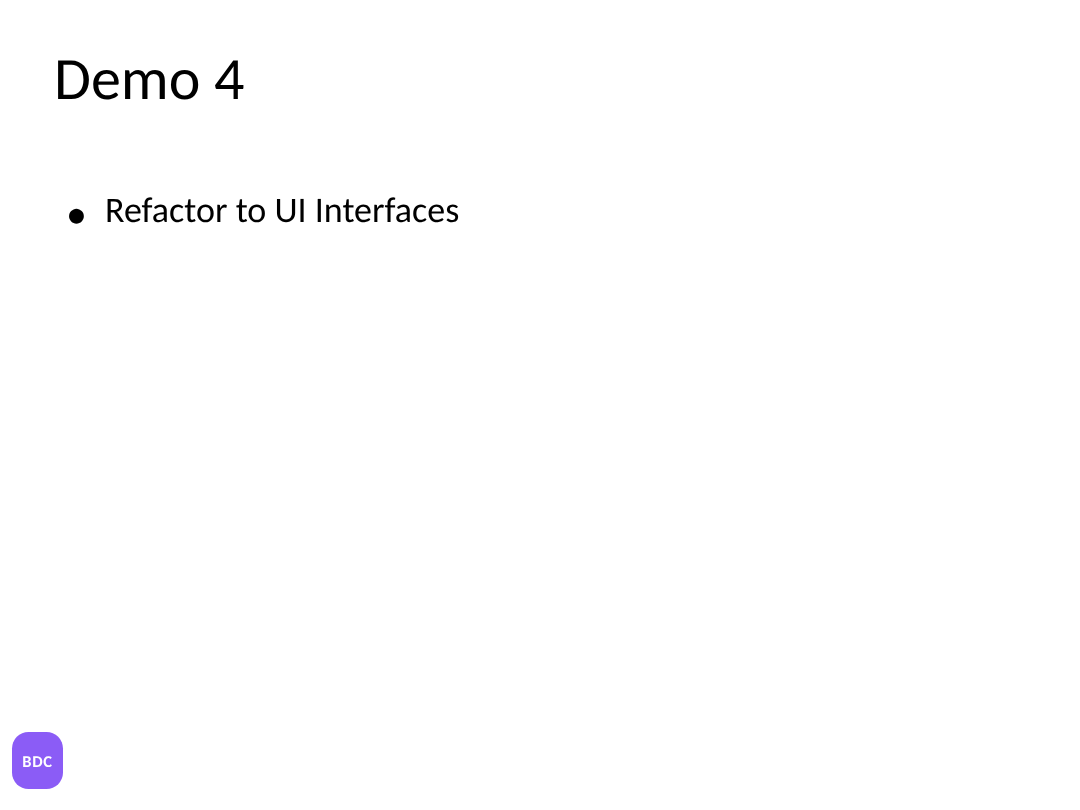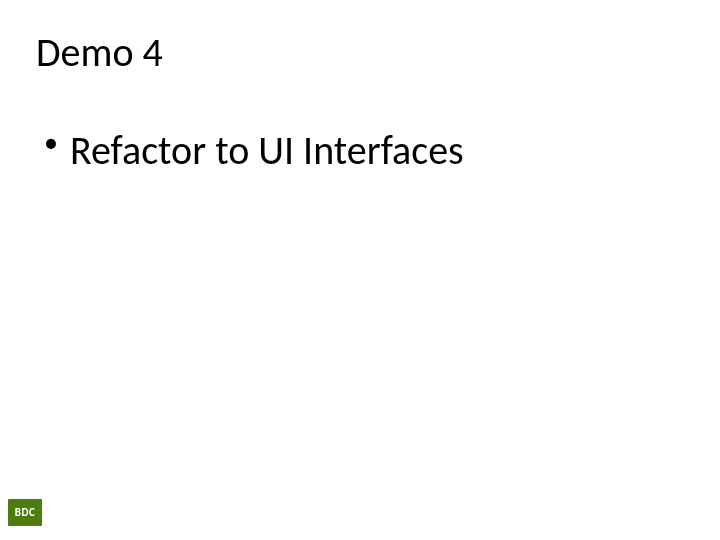--- a/index.html
+++ b/index.html
@@ -26,49 +26,49 @@
       font-weight: 400;
       color: #000000;
       margin-top: 4px;
       margin-bottom: 48px;
     }
     .bullet-list {
       list-style: none;
       padding-left: 6px;
     }
     .bullet-item {
-      font-size: 40px;
+      font-size: 24px;
       color: #000000;
       position: relative;
       padding-left: 28px;
       line-height: 1.3;
     }
     .bullet-item::before {
       content: "•";
       position: absolute;
       left: 2px;
       top: 0;
       font-size: 28px;
       color: #000000;
     }
     .logo {
       position: absolute;
       left: 8px;
       bottom: 14px;
       width: 34px;
-      height: 27px;
-      background: #4d7c0f;
+      height: 38px;
+      background: #8b5cf6;
       color: #ffffff;
       font-size: 11px;
       font-weight: 600;
       display: flex;
       align-items: center;
       justify-content: center;
       letter-spacing: 0.5px;
-      border-radius: 1px;
+      border-radius: 11px;
     }
   </style>
 </head>
 <body>
 
 <div class="slide">
   <h1 class="title">Demo 4</h1>
   <ul class="bullet-list">
     <li class="bullet-item">Refactor to UI Interfaces</li>
   </ul>

